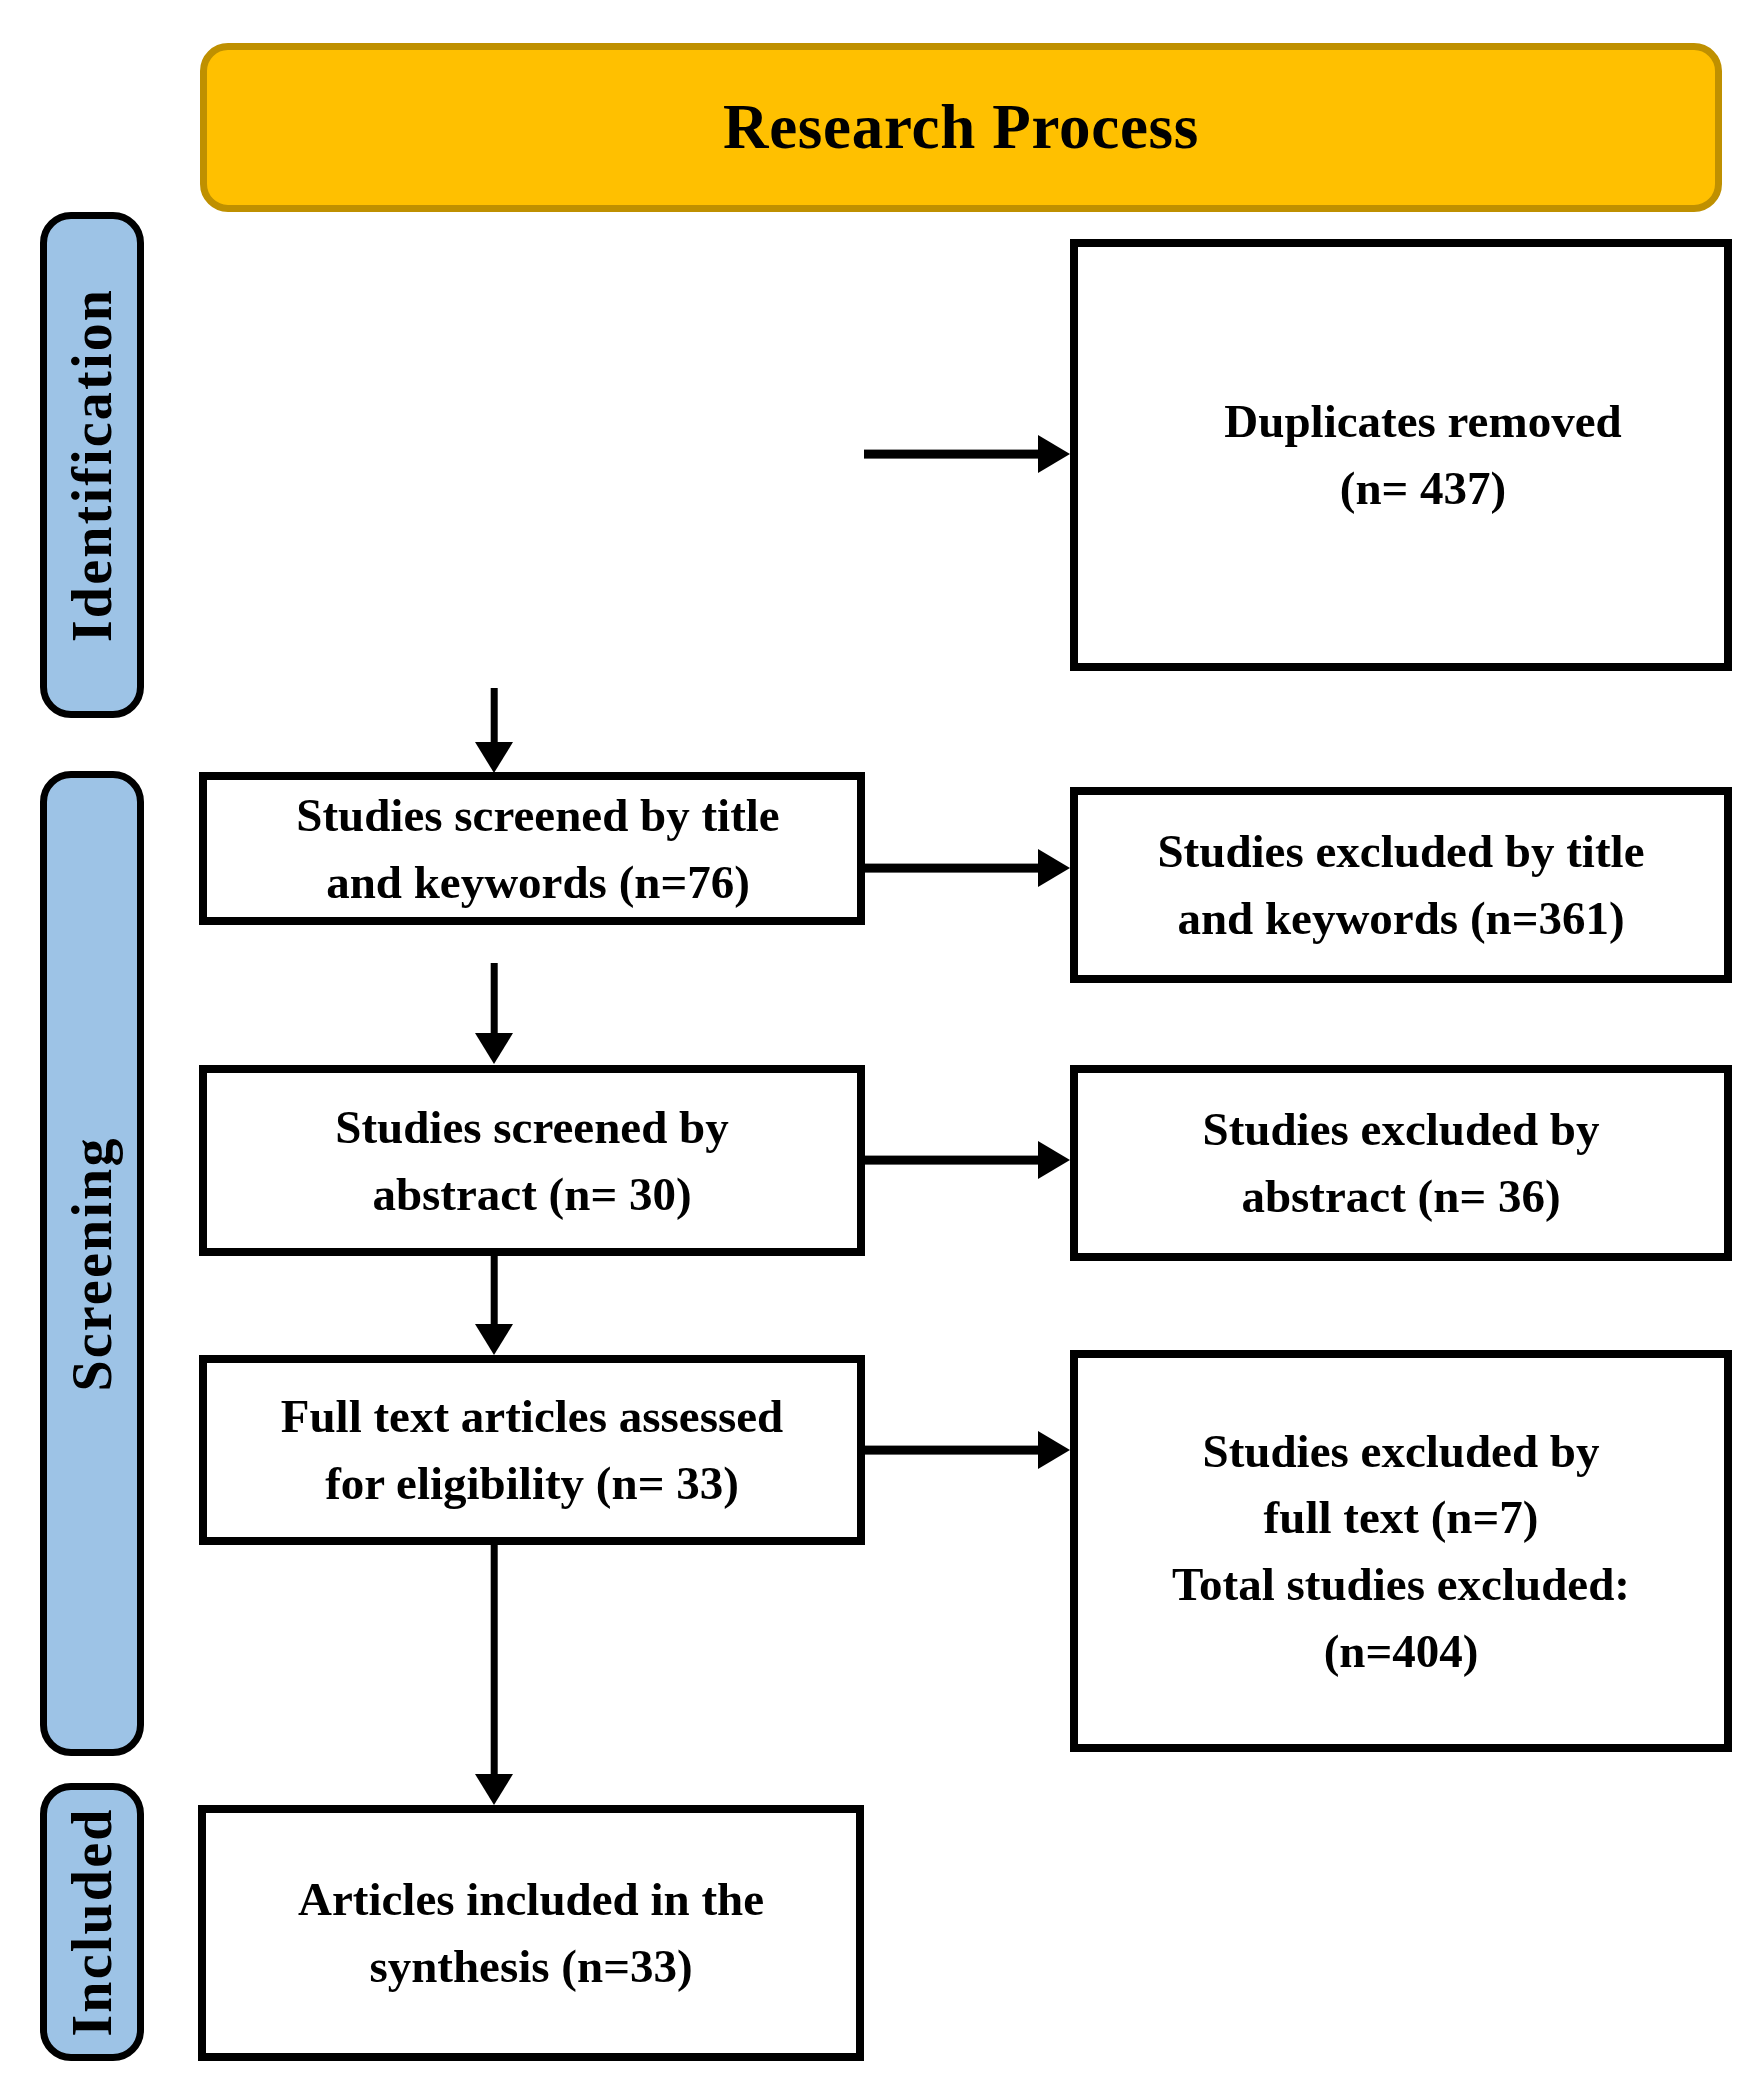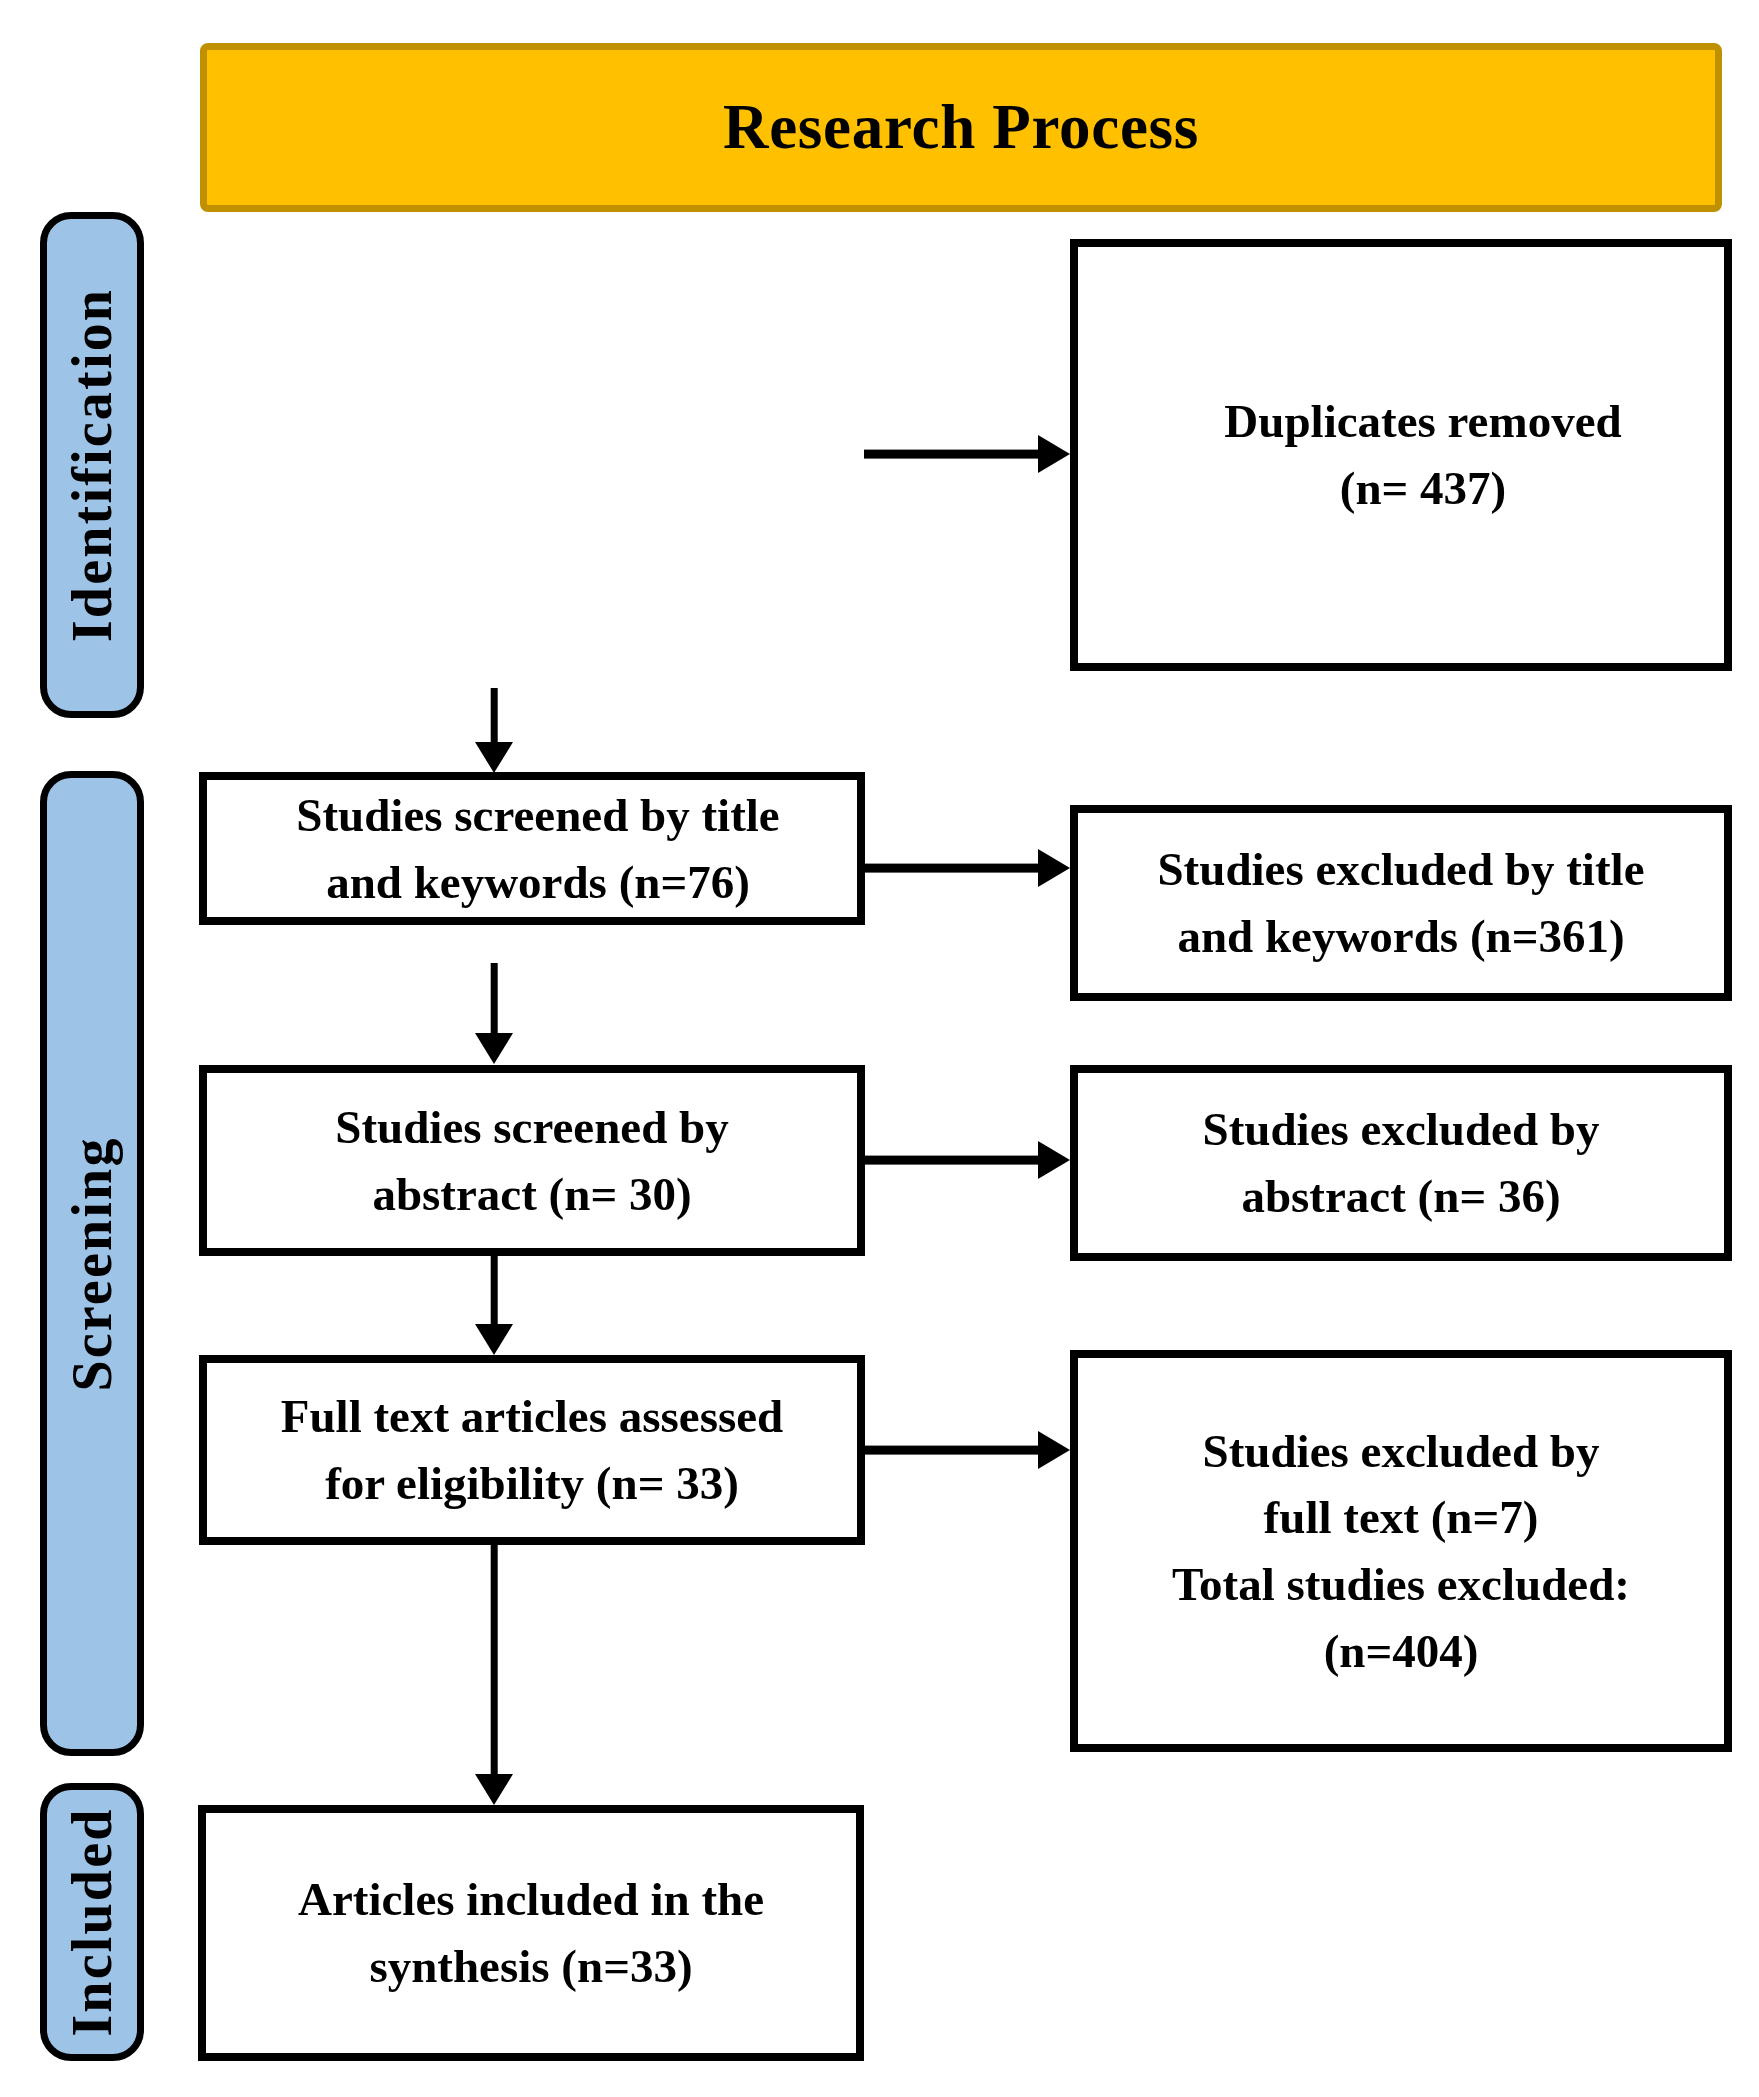--- a/index.html
+++ b/index.html
@@ -17,21 +17,21 @@
     font-family: "Liberation Serif", "DejaVu Serif", serif;
     color: #000000;
     overflow: hidden;
   }
 
   
   .header {
     position: absolute;
     background: var(--header-fill, #FFC000);
     border: 7.4px solid var(--header-border, #BF9000);
-    border-radius: 8px;
+    border-radius: 28px;
     display: flex;
     align-items: center;
     justify-content: center;
   }
   .header-text {
     font-size: 63px;
     font-weight: bold;
     letter-spacing: 0.7px;
     white-space: nowrap;
   }
@@ -150,21 +150,21 @@
   </div>
   <div class="flow-box" style="left:198px; top:1805px; width:666px; height:256px;">
     <div class="box-text">Articles included in the
 synthesis (n=33)</div>
   </div>
 
   <div class="flow-box" style="left:1070px; top:239px; width:662px; height:432px;padding-left:44px;">
     <div class="box-text">Duplicates removed
 (n= 437)</div>
   </div>
-  <div class="flow-box" style="left:1070px; top:805px; width:662px; height:196px;">
+  <div class="flow-box" style="left:1070px; top:787px; width:662px; height:196px;">
     <div class="box-text">Studies excluded by title
 and keywords (n=361)</div>
   </div>
   <div class="flow-box" style="left:1070px; top:1065px; width:662px; height:196px;">
     <div class="box-text">Studies excluded by
 abstract (n= 36)</div>
   </div>
   <div class="flow-box" style="left:1070px; top:1350px; width:662px; height:402px;">
     <div class="box-text">Studies excluded by
 full text (n=7)

